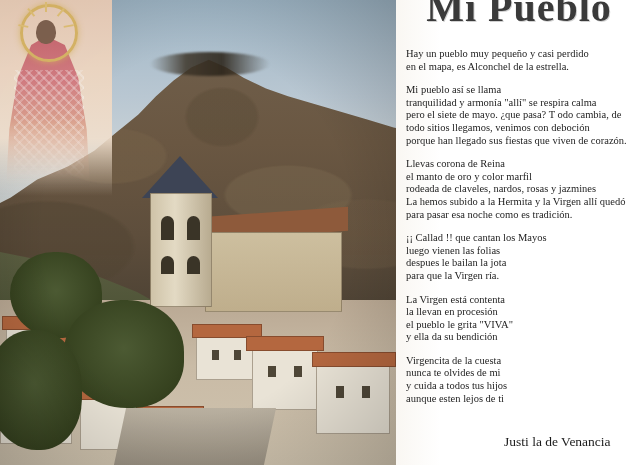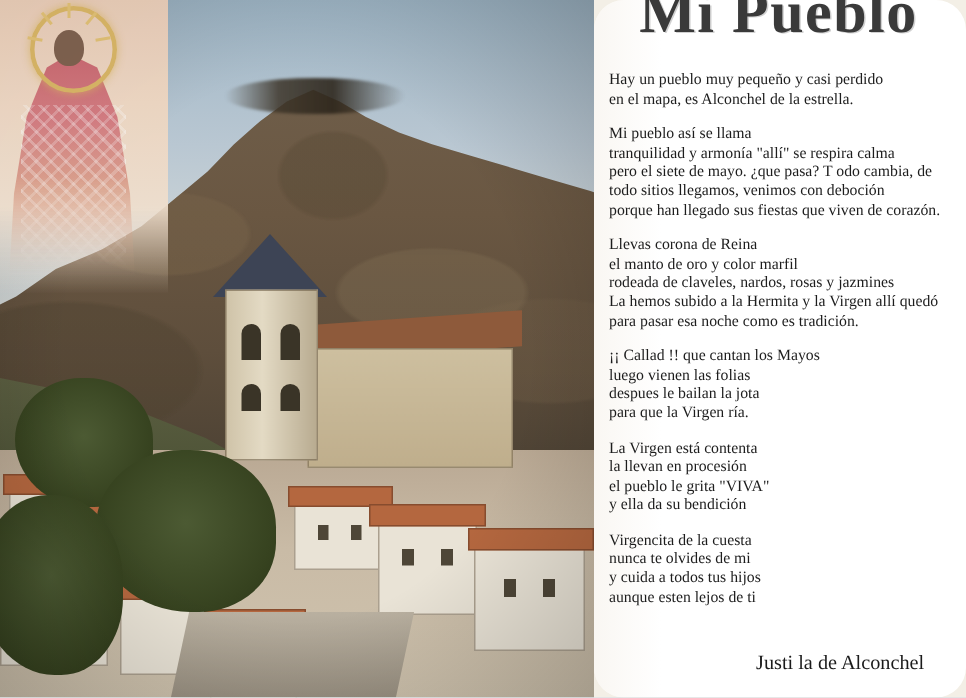--- a/index.html
+++ b/index.html
@@ -212,21 +212,20 @@
             mask-image: linear-gradient(to bottom, rgba(0,0,0,1) 50%, rgba(0,0,0,0) 100%);
   }
 
   
   .panel {
     position: absolute;
     left: 396px; top: 0;
     width: 248px; height: 465px;
     background: #ffffff;
     overflow: hidden;
-    border-radius: 20px;
   }
   .title {
     position: absolute;
     left: -2px; top: -16px;
     width: 250px;
     text-align: center;
     font-family: "Liberation Serif", serif;
     font-weight: bold;
     font-size: 40px;
     letter-spacing: 1px;
@@ -376,16 +375,16 @@
           <span class="ln indent-0">el pueblo le grita "VIVA"</span>
           <span class="ln indent-0">y ella da su bendición</span>
         </p>
         <p class="stanza">
           <span class="ln">Virgencita de la cuesta</span>
           <span class="ln indent-0">nunca te olvides de mi</span>
           <span class="ln indent-0">y cuida a todos tus hijos</span>
           <span class="ln indent-0">aunque esten lejos de ti</span>
         </p>
       </div>
-    <div class="signature">Justi la de Alconchel</div>
+    <div class="signature">Justi la de Venancia</div>
   </div>
 
 </div>
 
 </body></html>

